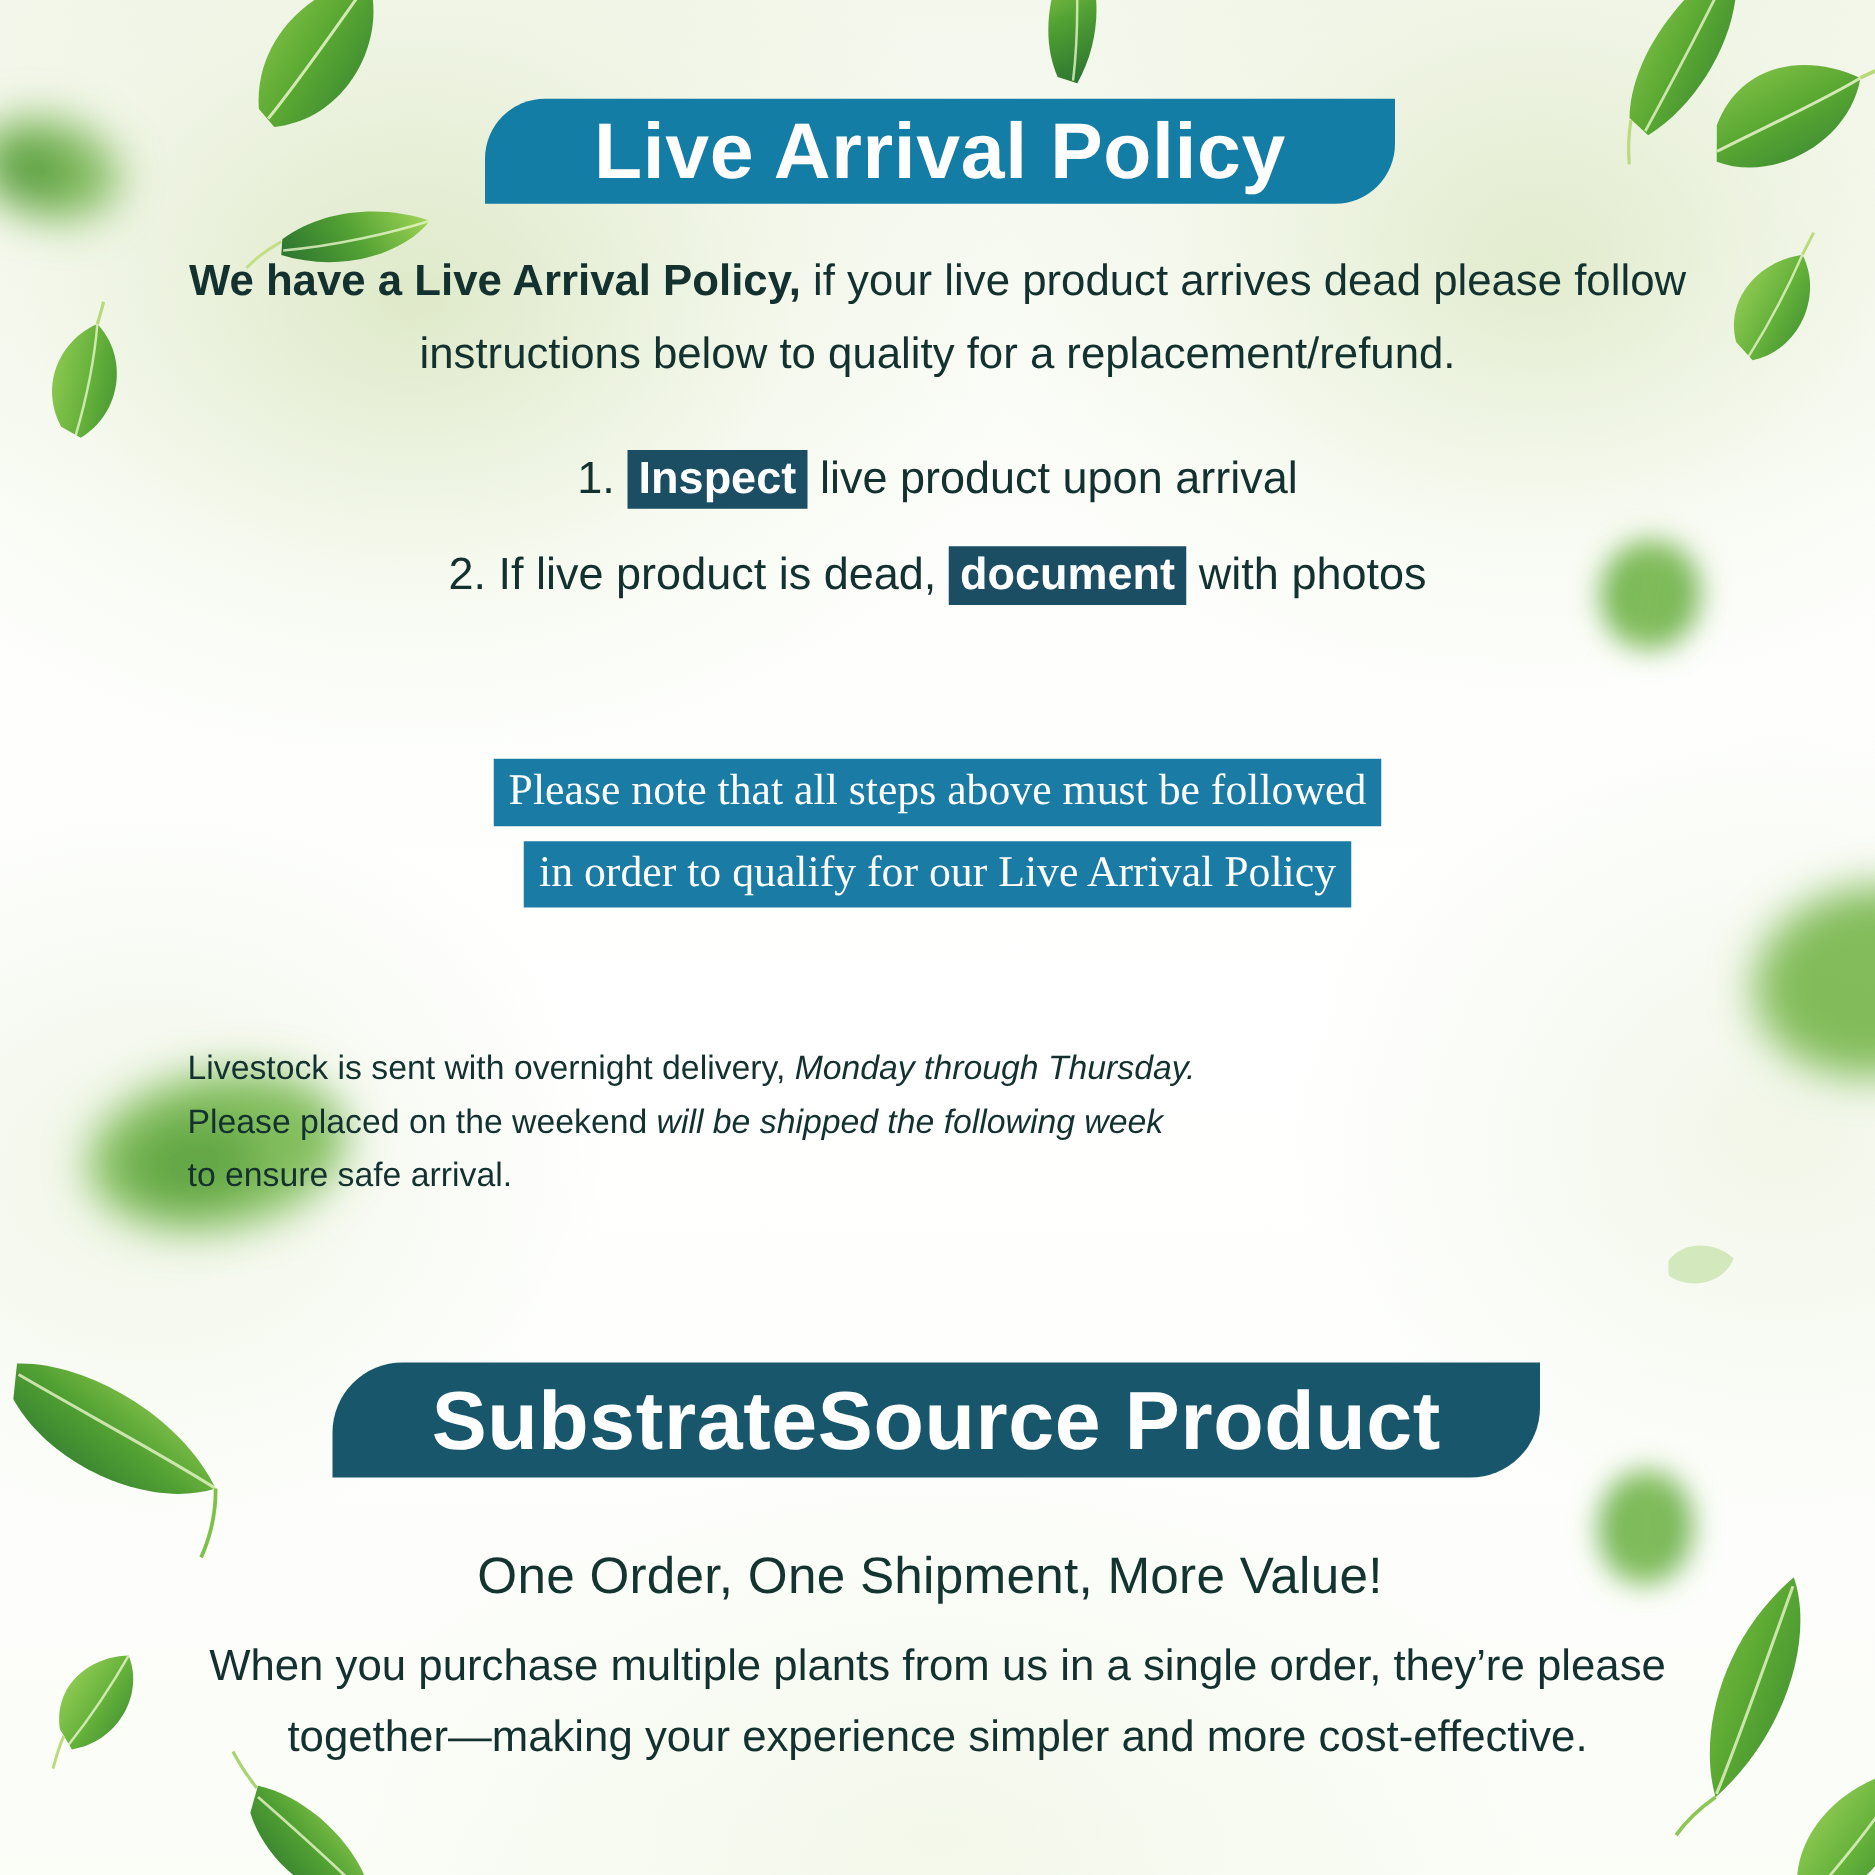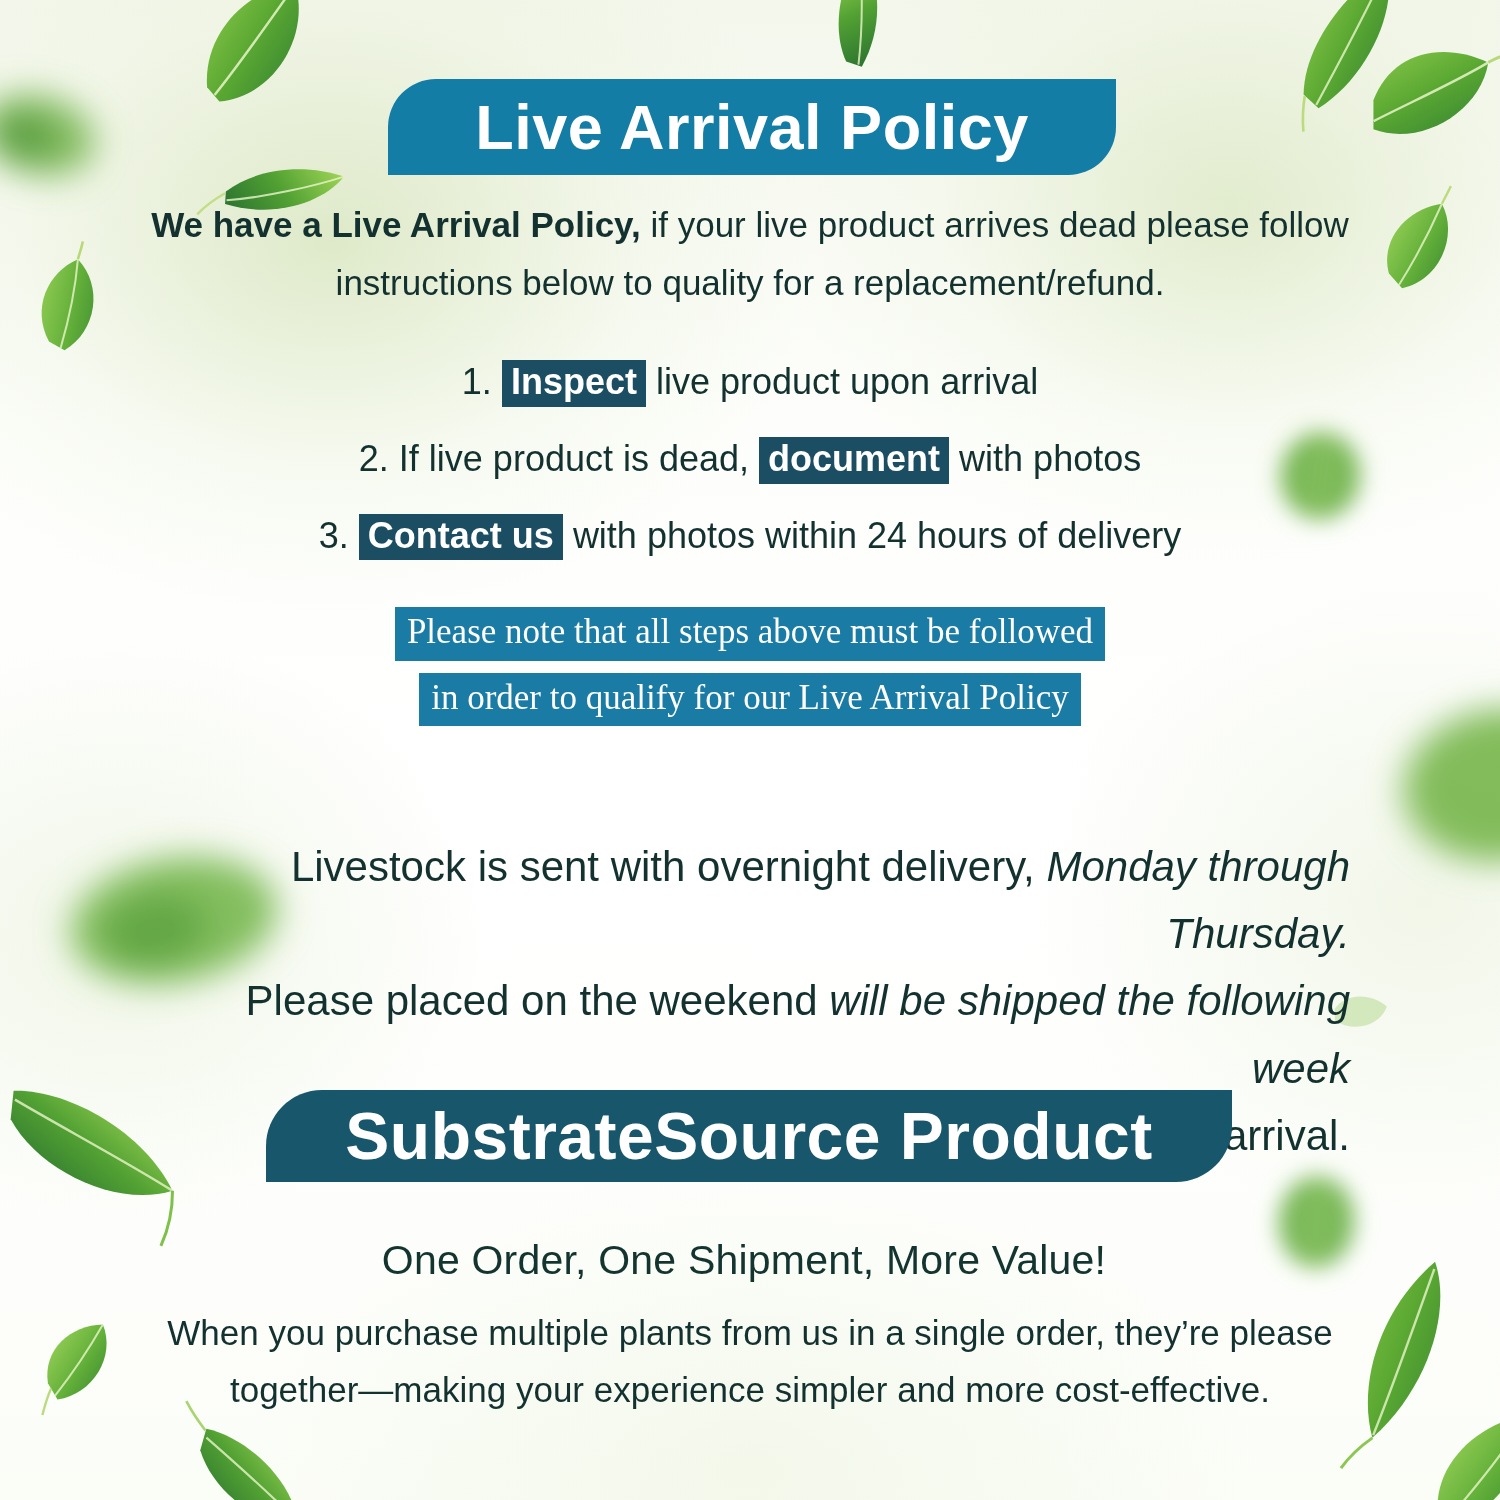--- a/index.html
+++ b/index.html
@@ -55,21 +55,21 @@
     justify-content: center;
     color: #ffffff;
     font-weight: bold;
     letter-spacing: 0.5px;
     text-align: center;
   }
   .banner.primary {
     left: 388px;
     top: 79px;
     width: 728px;
-    height: 96px;
+    height: 84px;
     background: #147da5;
     border-radius: 48px 0 48px 0;
     font-size: 63px;
   }
   .banner.secondary {
     left: 266px;
     top: 1090px;
     width: 966px;
     height: 92px;
     background: #17566b;
@@ -129,23 +129,23 @@
     margin-bottom: 12px;
     line-height: 1.1;
     font-family: Liberation Serif, serif;
   }
 
   .shipping {
     position: absolute;
     left: 150px;
     top: 833px;
     width: 1200px;
-    text-align: right;
+    text-align: left;
     color: #13312f;
-    font-size: 42px;
+    font-size: 27px;
     line-height: 1.6;
   }
   .shipping i { font-style: italic; }
 
   .subhead {
     position: absolute;
     left: 144px;
     top: 1237px;
     width: 1200px;
     text-align: center;
@@ -356,25 +356,20 @@
         <span>live product upon arrival</span>
       </div>
 
       <div class="step">
         <span>2.</span>
         <span>If live product is dead,</span>
         <span class="hl-dark">document</span>
         <span>with photos</span>
       </div>
 
-      <div class="step">
-        <span>3.</span>
-        <span class="hl-dark">Contact us</span>
-        <span>with photos within 24 hours of delivery</span>
-      </div>
 
     </div>
 
     <div class="note">
       <div><span class="note-line">Please note that all steps above must be followed</span></div>
       <div><span class="note-line">in order to qualify for our Live Arrival Policy</span></div>
     </div>
 
     <div class="shipping">
       <div>

